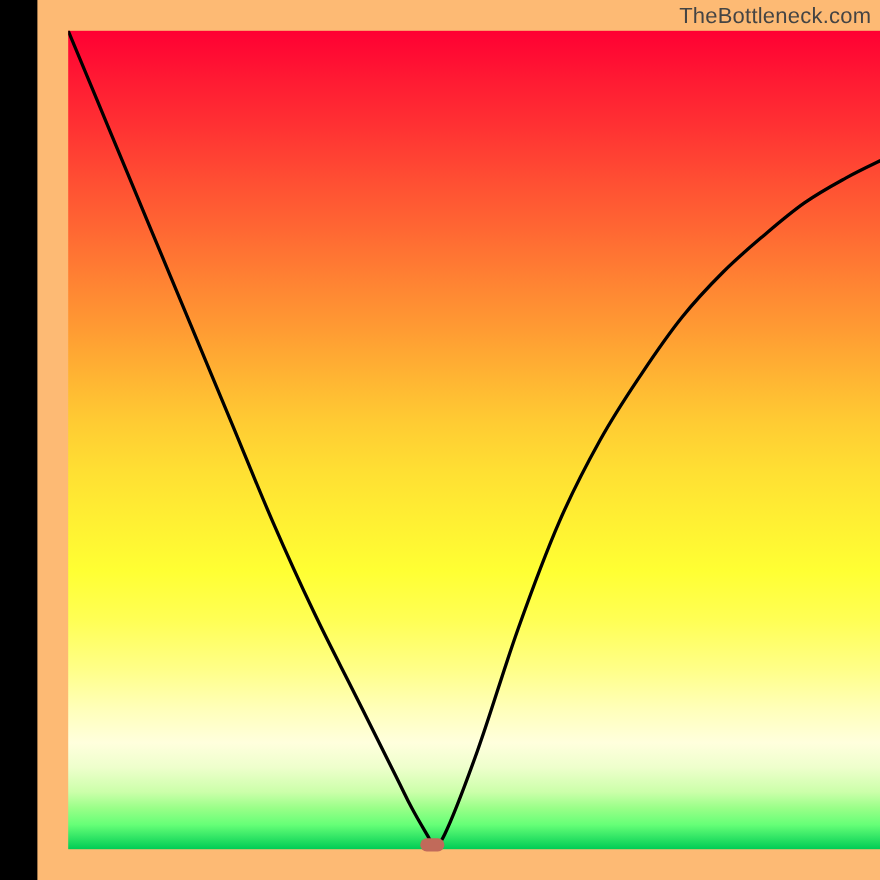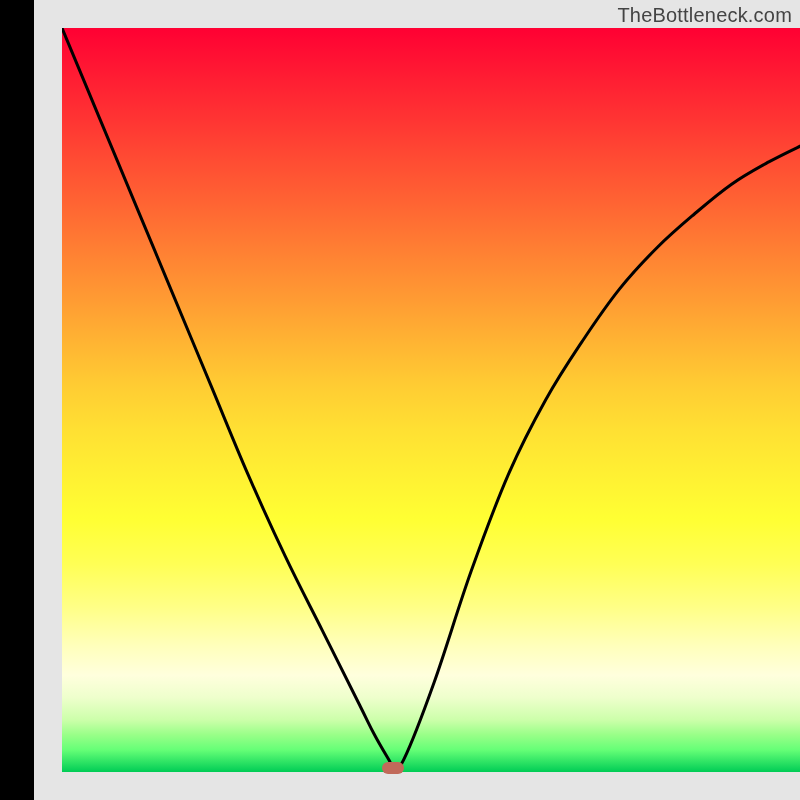--- a/index.html
+++ b/index.html
@@ -7,21 +7,21 @@
     width: 800px;
     height: 800px;
     background: #000;
     position: relative;
     overflow: hidden;
     font-family: Arial, sans-serif;
   }
   .frame {
     position: absolute;
     inset: 0;
-    background: #e5e5e5;
+    background: #fdba74;
     margin-left: 34px;
   }
   .plot-area {
     position: absolute;
     left: 28px;
     top: 28px;
     width: 744px;
     height: 744px;
     background: linear-gradient(to bottom,
       #ff0033 0%,

